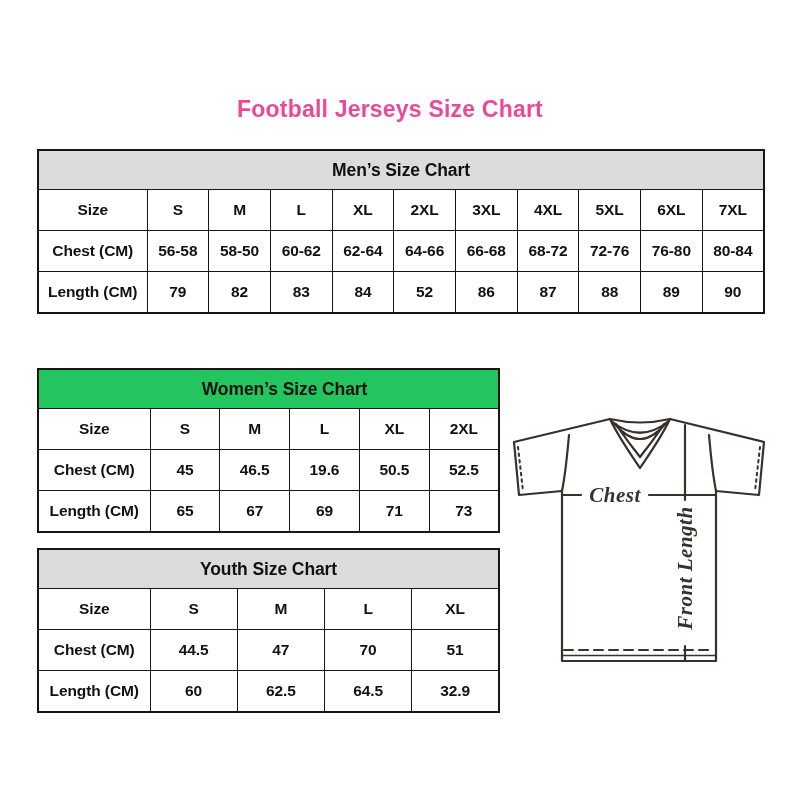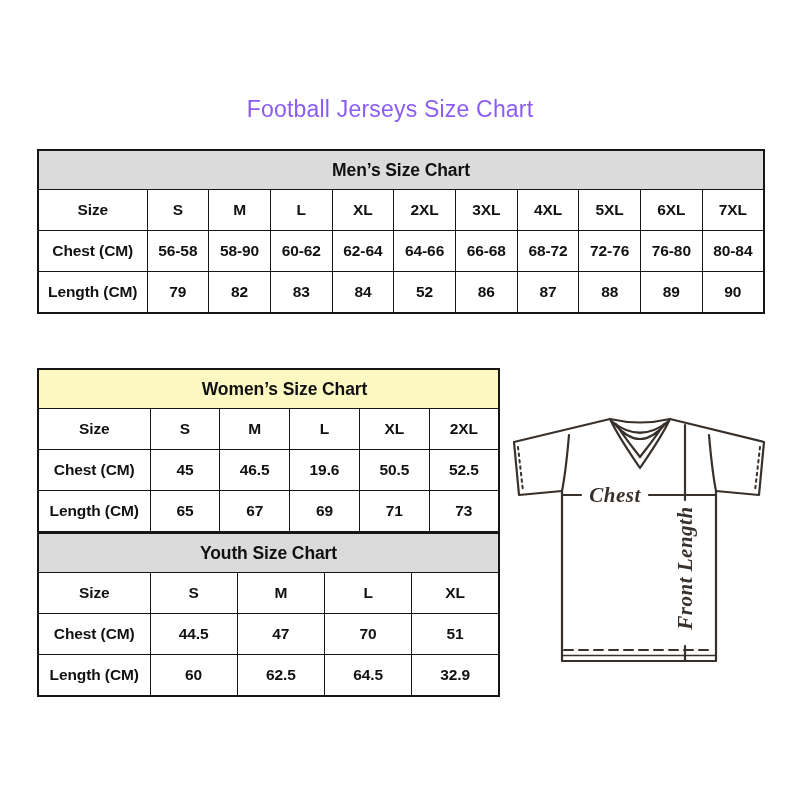--- a/index.html
+++ b/index.html
@@ -2,36 +2,36 @@
 <html><head>
 <meta charset="utf-8">
 <style>
   html,body { margin:0; padding:0; background:#ffffff; }
   .page {
     position:relative; width:800px; height:800px; background:#ffffff;
     font-family:"Liberation Sans", sans-serif; overflow:hidden;
   }
   .title {
     position:absolute; top:96px; left:0; width:780px; margin:0;
-    text-align:center; font-size:23px; font-weight:normal; color:#8b5cf6;
+    text-align:center; font-size:23px; font-weight:bold; color:#ec4899;
     letter-spacing:0.2px;
   }
   table.size-table {
     position:absolute; border-collapse:collapse; table-layout:fixed;
     border:2.5px solid #161616; background:#fff;
   }
   table.size-table th, table.size-table td {
     border:1.5px solid #161616; padding:0; text-align:center; vertical-align:middle;
     font-weight:bold; color:#111; letter-spacing:-0.1px; overflow:hidden;
   }
   table.size-table th { font-size:17.5px; height:38px; }
   table.size-table td { font-size:15.5px; height:40px; }
   #mens-table   { left:37px; top:149px; width:728px; }
   #womens-table { left:37px; top:368px; width:463px; }
-  #youth-table  { left:37px; top:532px; width:463px; }
+  #youth-table  { left:37px; top:548px; width:463px; }
   .jersey {
     position:absolute; left:505px; top:398px; width:270px; height:285px;text-align:right;
   }
   .jersey svg { display:block; width:100%; height:100%; }
   .jersey text {
     font-family:"Liberation Serif", serif; font-style:italic; font-weight:bold;
     font-size:21px; letter-spacing:0.5px;
   }
 </style>
 </head>
@@ -68,21 +68,21 @@
           <td>2XL</td>
           <td>3XL</td>
           <td>4XL</td>
           <td>5XL</td>
           <td>6XL</td>
           <td>7XL</td>
         </tr>
         <tr>
           <td>Chest (CM)</td>
           <td>56-58</td>
-          <td>58-90</td>
+          <td>58-50</td>
           <td>60-62</td>
           <td>62-64</td>
           <td>64-66</td>
           <td>66-68</td>
           <td>68-72</td>
           <td>72-76</td>
           <td>76-80</td>
           <td>80-84</td>
         </tr>
         <tr>
@@ -105,21 +105,21 @@
       <colgroup>
         <col style="width: 112px;">
         <col>
         <col>
         <col>
         <col>
         <col>
       </colgroup>
       <tbody>
         <tr>
-          <th colspan="6" style="background: #fef9c3; padding-left: 32px;">Women’s Size Chart</th>
+          <th colspan="6" style="background: #22c55e; padding-left: 32px;">Women’s Size Chart</th>
         </tr>
         <tr>
           <td>Size</td>
           <td>S</td>
           <td>M</td>
           <td>L</td>
           <td>XL</td>
           <td>2XL</td>
         </tr>
         <tr>

